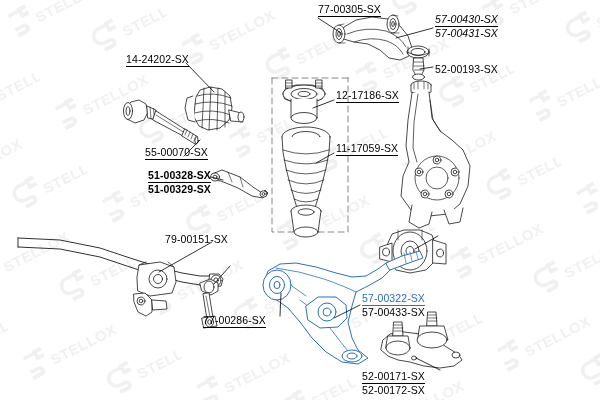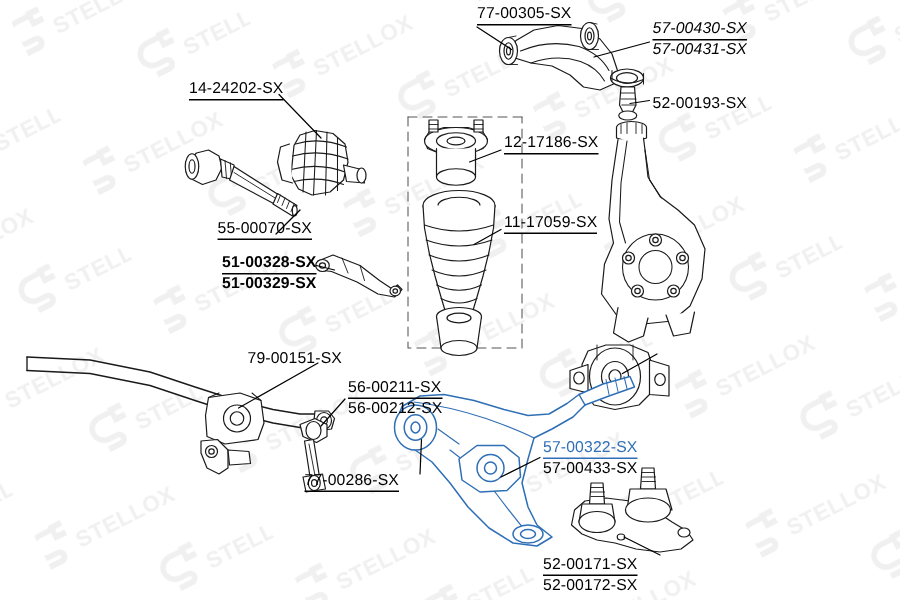--- a/index.html
+++ b/index.html
@@ -385,24 +385,20 @@
     </div>
 
     <div class="callout" style="left:336px; top:142px;">
       <span class="code ul">11-17059-SX</span>
     </div>
 
     <div class="callout" style="left:165px; top:233px;">
       <span class="code">79-00151-SX</span>
     </div>
 
-    <div class="callout" style="left:232px; top:252px;">
-      <span class="code ul">56-00211-SX</span>
-      <span class="code">56-00212-SX</span>
-    </div>
 
     <div class="callout" style="left:203px; top:314px;">
       <span class="code ul">77-00286-SX</span>
     </div>
 
 
     <div class="callout" style="left:362px; top:292px;">
       <span class="code hl">57-00322-SX</span>
       <span class="code">57-00433-SX</span>
     </div>

